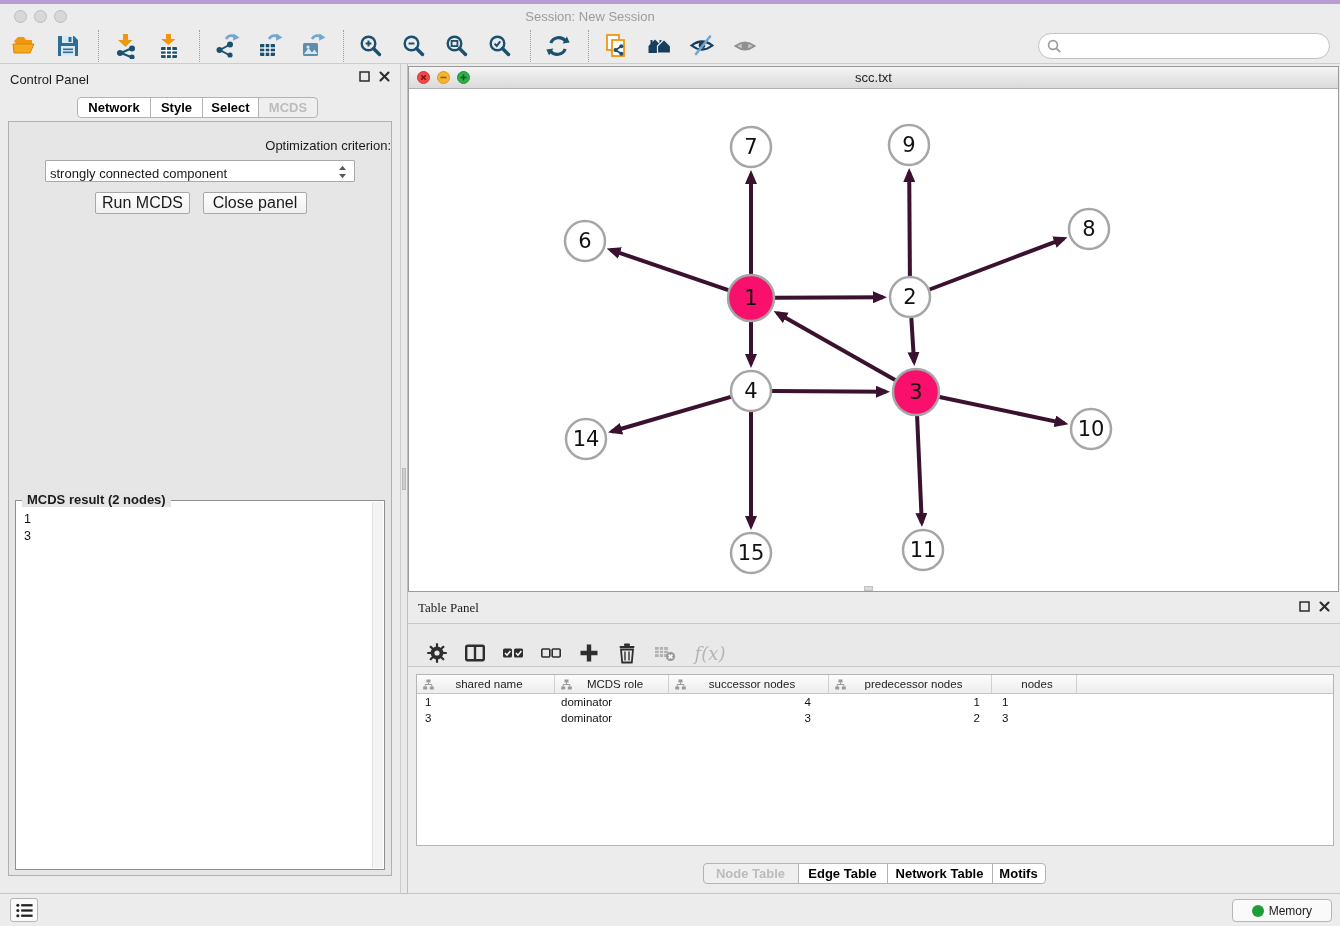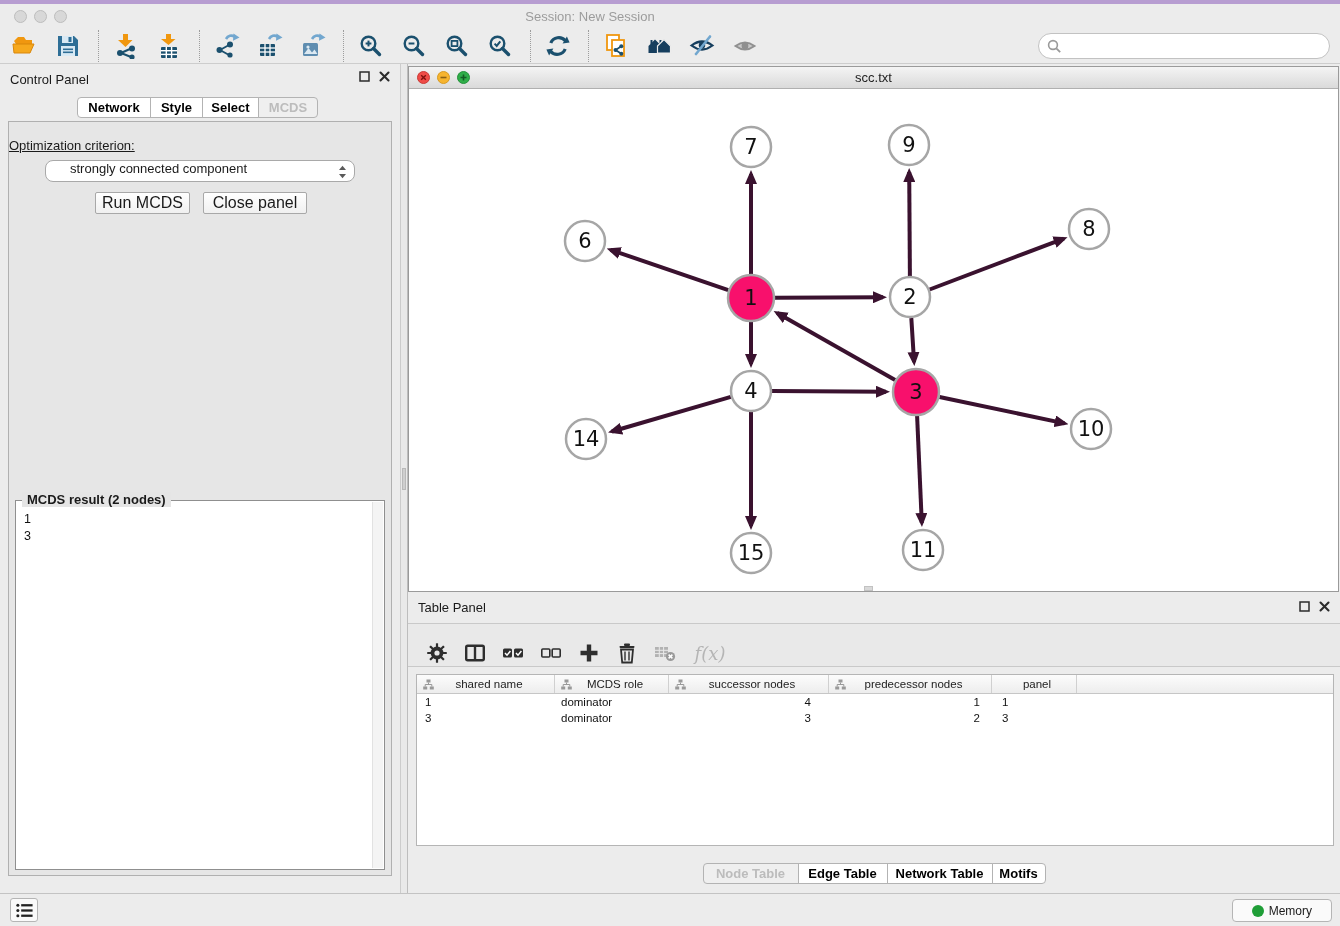--- a/index.html
+++ b/index.html
@@ -29,24 +29,24 @@
   .cp-title { position:absolute; left:10px; top:8px; font-size:13px; color:#1a1a1a; }
   .panel-icons { position:absolute; right:10px; top:7px; display:flex; gap:9px; align-items:center; }
   .cp-tabs { position:absolute; left:77px; top:33px; height:21px; display:flex; }
   .seg { height:21px; border:1px solid #b3b3b3; background:#fff; color:#000; font-size:13px; font-weight:600;
          display:flex; align-items:center; justify-content:center; margin-left:-1px; cursor:pointer; }
   .seg.first { border-radius:4px 0 0 4px; margin-left:0;text-align:right; }
   .seg.last  { border-radius:0 4px 4px 0; }
   .seg.active { background:#efefef; color:#bcbcbc; }
   .cp-body { position:absolute; left:8px; top:57px; width:384px; height:755px;
              background:#e6e6e6; border:1px solid #b0b0b0; }
-  .opt-label { position:absolute; left:0; right:0; top:16px; text-align:left; font-size:13px;text-decoration:underline; }
+  .opt-label { position:absolute; left:0; right:0; top:16px; text-align:right; font-size:13px; }
   .dropdown { position:absolute; left:36px; top:38px; width:310px; height:22px; background:#fff;
-              border:1px solid #a9a9a9; border-radius:8px; font-size:13px; display:flex;
-              align-items:flex-start; padding:0 22px 0 24px; cursor:pointer; }
+              border:1px solid #a9a9a9; border-radius:1px; font-size:13px; display:flex;
+              align-items:flex-end; padding:0 22px 0 4px; cursor:pointer; }
   .dropdown svg { position:absolute; right:6px; top:3px; }
   .cp-btn { position:absolute; top:70px; height:22px; background:linear-gradient(#ffffff,#f0f0f0);
             border:1px solid #a8a8a8; border-radius:2px; font-size:16px; text-align:center;
             line-height:20px; cursor:pointer; }
   .result-box { position:absolute; left:6px; top:378px; width:370px; height:370px;
                 border:1px solid #8f8f8f; background:#fff; }
   .result-legend { position:absolute; top:-9px; left:6px; background:#e5e5e5; padding:0 5px; font-size:13px;font-weight:bold; }
   .result-text { position:absolute; left:8px; top:10px; right:16px; bottom:4px; font-size:12.5px;
                  white-space:pre; line-height:17px; color:#111; }
   .result-scroll { position:absolute; top:1px; right:1px; bottom:1px; width:11px; background:#f4f4f4;
@@ -62,21 +62,21 @@
                 border:1px solid #9a9a9a; background:#fff; }
   .net-titlebar { position:relative; height:22px; background:linear-gradient(#f4f4f4,#dadada);
                   border-bottom:1px solid #b0b0b0; }
   .net-title { position:absolute; left:0; right:0; top:3px; text-align:center; font-size:13px; color:#222; }
   .net-lights { position:absolute; left:8px; top:4px; display:flex; gap:7px; }
   .net-canvas { position:relative; width:929px; height:502px; background:#fff; overflow:hidden; }
   .net-grip { position:absolute; left:455px; bottom:0; width:9px; height:5px; background:#d9d9d9; border:1px solid #c2c2c2; }
 
   
   .table-panel { position:absolute; left:408px; top:595px; width:932px; height:298px; background:#ececec; }
-  .tp-title { position:absolute; left:10px; top:5px; font-size:13px; }
+  .tp-title { position:absolute; left:10px; top:5px; font-size:13px;font-family:Liberation Serif, serif; }
   .tp-toolbar { position:absolute; left:0; top:28px; width:932px; height:44px; background:#e9e9e9;
                 border-top:1px solid #c9c9c9; border-bottom:1px solid #c9c9c9;
                 display:flex; align-items:center; padding-left:16px; }
   .tp-btn { width:26px; height:26px; margin-right:12px; display:flex; align-items:center; justify-content:center; cursor:pointer;margin-top:16px; }
   .fx { font-family:"DejaVu Serif", "Liberation Serif", serif; font-style:italic; font-size:18px; color:#b5b5b5; }
   .tp-table { position:absolute; left:8px; top:79px; width:918px; height:172px; background:#fff;
               border:1px solid #b5b5b5; overflow:hidden; }
   .thead { display:flex; height:19px; background:linear-gradient(#fcfcfc,#ededed);
            border-bottom:1px solid #c6c6c6; }
   .hcell { display:flex; align-items:center; font-size:11.5px; color:#222; border-right:1px solid #d0d0d0;
@@ -539,21 +539,21 @@
             <g fill="#999">
                 <rect x="3.5" y="0.5" width="4" height="3"></rect>
                 <rect x="0.2" y="7.5" width="4" height="3"></rect>
                 <rect x="6.8" y="7.5" width="4" height="3"></rect>
               </g>
             <path d="M5.5 3.5 v2 M2.2 7.5 v-2 h6.6 v2" stroke="#999" fill="none"></path>
           </svg>
           <span class="hlabel">predecessor nodes</span>
         </div>
         <div class="hcell w4 noicon">
-          <span class="hlabel">panel</span>
+          <span class="hlabel">nodes</span>
         </div>
         <div class="hcell wf"></div>
       </div>
       <div>
           <div class="trow">
             <div class="tcell c0">1</div>
             <div class="tcell c1">dominator</div>
             <div class="tcell c2">4</div>
             <div class="tcell c3">1</div>
             <div class="tcell c4">1</div>

